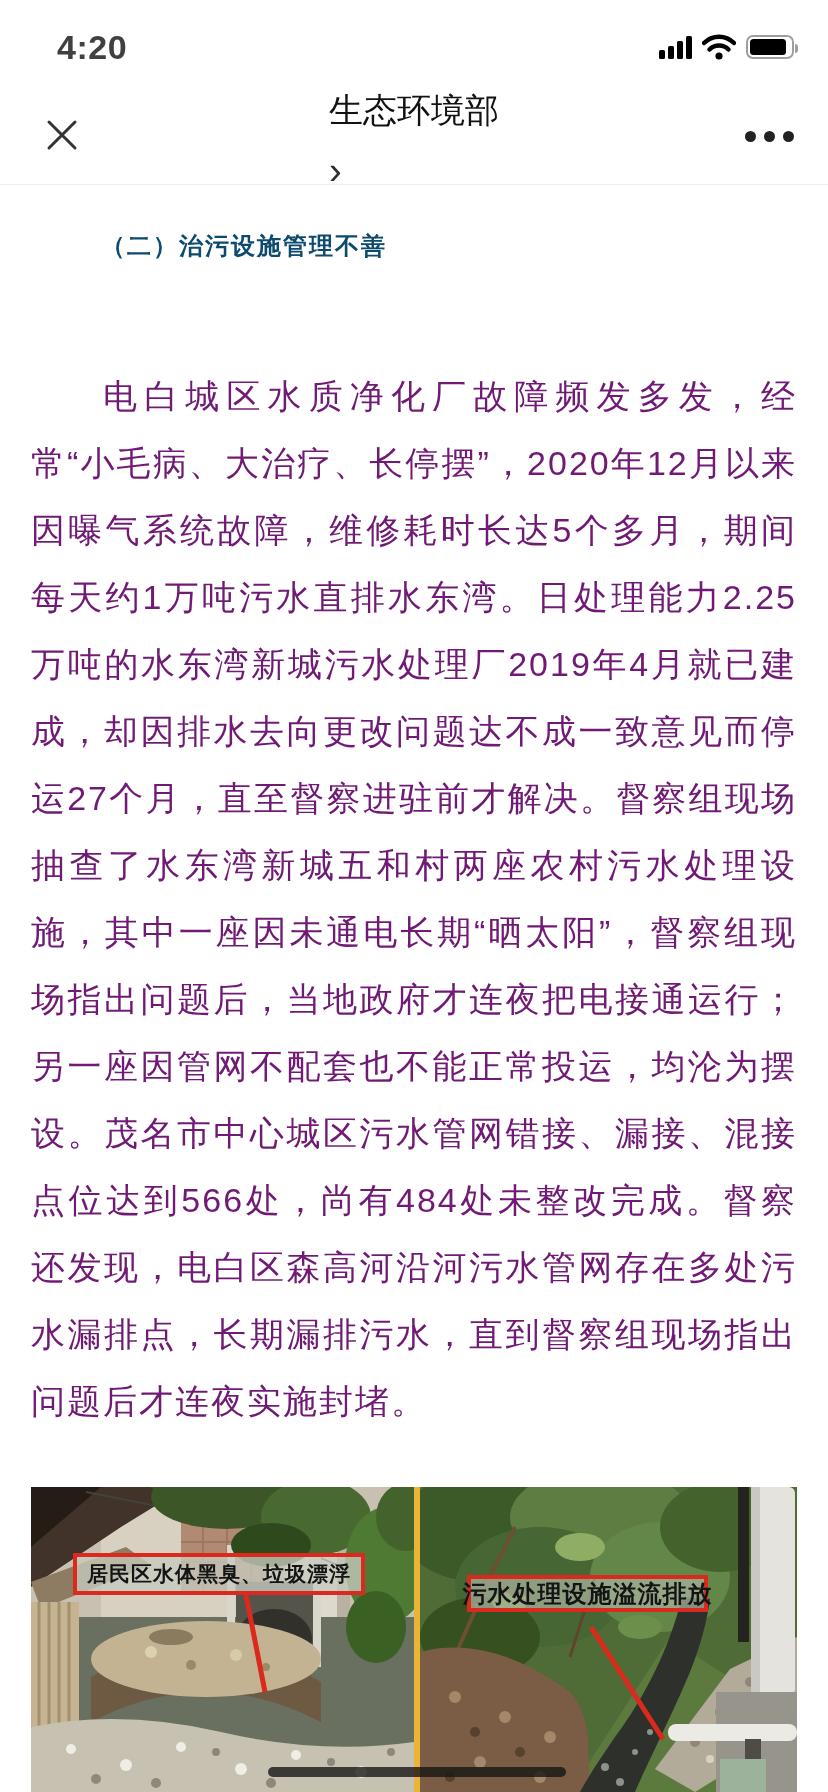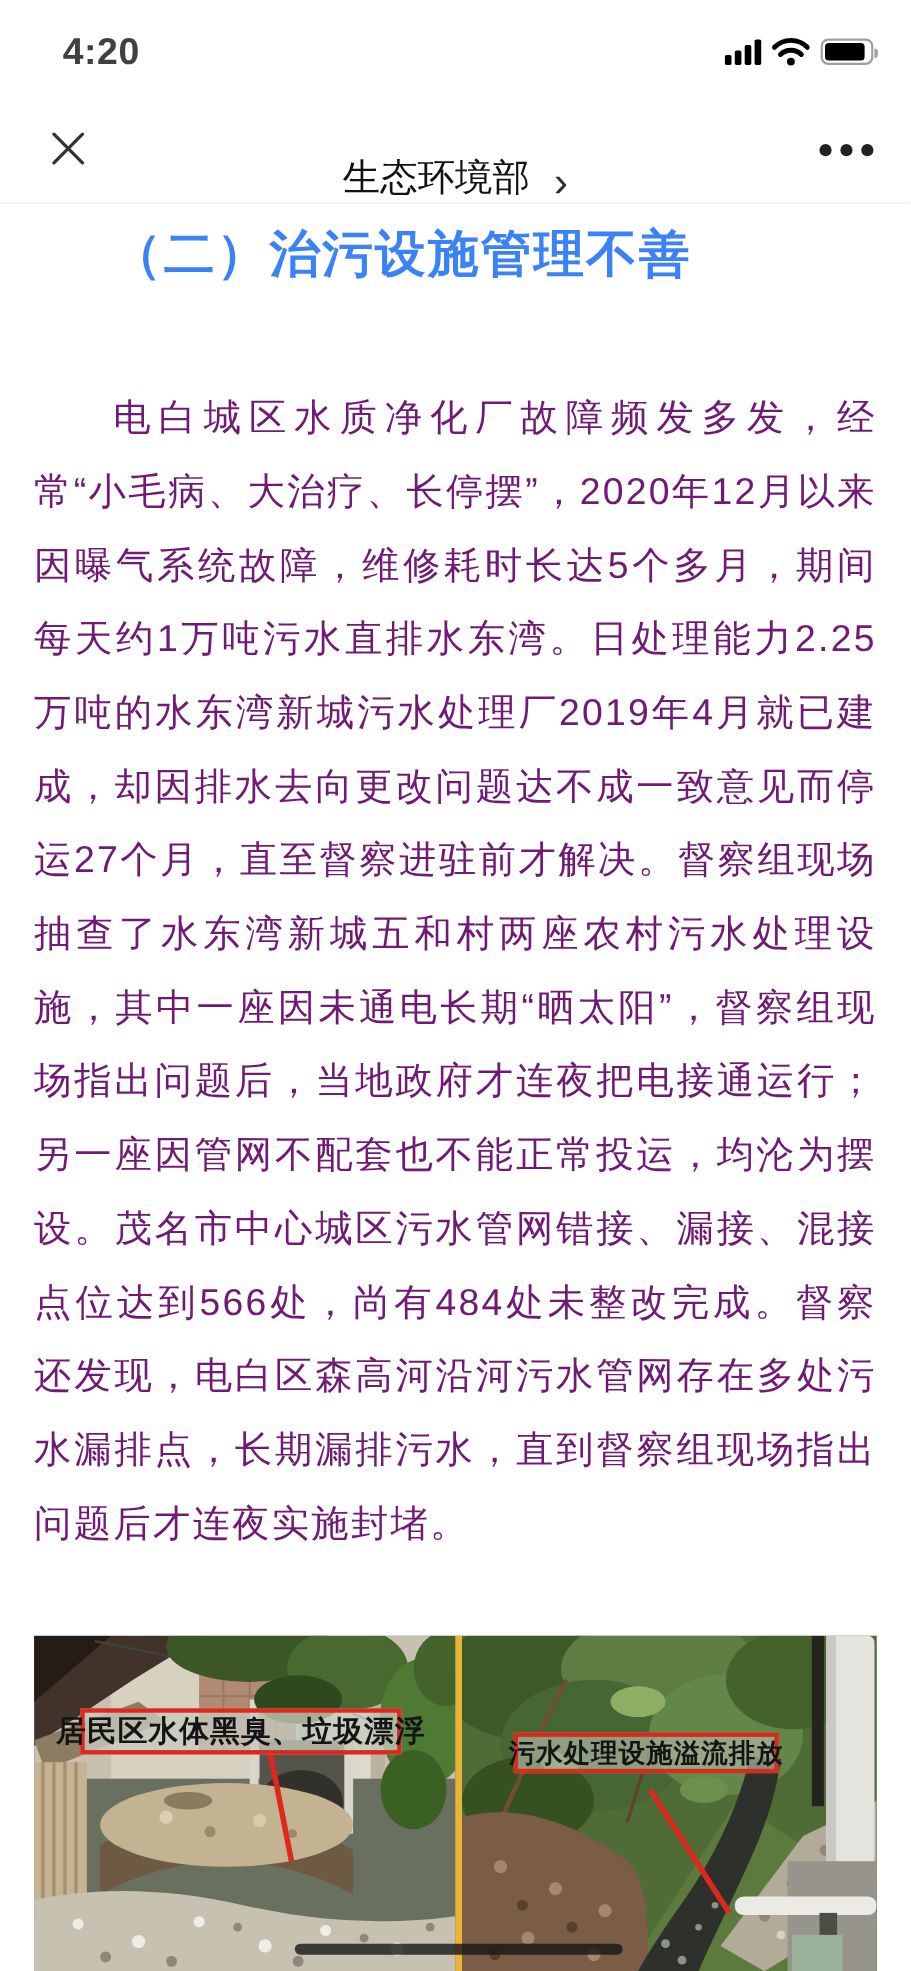--- a/index.html
+++ b/index.html
@@ -27,52 +27,52 @@
   .battery .tip{position:absolute;right:-6px;top:7px;width:3.5px;height:9px;background:rgba(0,0,0,.38);
     border-radius:0 3px 3px 0;}
   
   .nav-bar{
     position:absolute;top:88px;left:0;width:828px;height:97px;background:#fff;
     border-bottom:1px solid #ececec;display:flex;align-items:center;box-sizing:border-box;
   }
   .close-btn{position:absolute;left:38px;top:24px;width:48px;height:48px;border:none;background:none;padding:0;cursor:pointer;}
   .nav-title{
     position:absolute;left:50%;transform:translateX(-50%);top:0;height:97px;
-    display:flex;align-items:flex-end;gap:22px;font-size:34px;font-weight:500;color:#121212;cursor:pointer;
+    display:flex;align-items:flex-start;gap:22px;font-size:34px;font-weight:500;color:#121212;cursor:pointer;flex-direction:column;
   }
   .nav-title .chev{font-size:38px;font-weight:400;color:#2e2e2e;line-height:1;margin-top:-4px;}
   .more-btn{position:absolute;right:34px;top:28px;width:56px;height:40px;border:none;background:none;
     display:flex;align-items:center;justify-content:flex-end;gap:8px;padding:0;cursor:pointer;}
   .more-btn i{display:block;width:11px;height:11px;border-radius:50%;background:#222;}
   
   .content{
     position:absolute;top:186px;left:0;width:828px;height:1301px;overflow:hidden;background:#fff;
   }
   .section-heading{
-    margin:22px 31px 0;font-size:46px;line-height:44px;font-weight:700;color:#3b82f6;
+    margin:38px 31px 0;font-size:24px;line-height:44px;font-weight:700;color:#0c4a6e;
     text-indent:70px;letter-spacing:2px;
   }
   .para{
     margin:95px 31px 0;font-size:34px;line-height:67px;letter-spacing:2px;
     color:#701a75;text-align:justify;text-indent:72px;
   }
   
   .photo{
     position:absolute;top:1487px;left:31px;width:766px;height:305px;margin:0;
     display:flex;overflow:hidden;background:#777;
   }
   .photo svg.scene{display:block;height:305px;}
   .y-divider{width:6px;height:305px;background:#eab437;flex:none;}
   .caption{
     position:absolute;box-sizing:border-box;border:4px solid #dc291d;
     display:flex;align-items:center;justify-content:center;
     font-family:"Liberation Serif","DejaVu Serif",serif;font-weight:600;color:#141414;
     background:rgba(198,203,191,.78);letter-spacing:1px;white-space:nowrap;
   }
-  .caption.left{left:42px;top:66px;width:292px;height:42px;font-size:27px;}
+  .caption.left{left:42px;top:66px;width:292px;height:42px;font-size:21px;}
   .caption.right{left:436px;top:88px;width:241px;height:37px;font-size:24px;background:rgba(170,180,160,.72);}
   .arrow-overlay{position:absolute;left:0;top:0;width:766px;height:305px;pointer-events:none;}
   
   .home-indicator{
     position:absolute;left:268px;top:1767px;width:298px;height:10px;border-radius:5px;
     background:rgba(22,22,22,.8);
   }
 </style>
 </head>
 <body>

